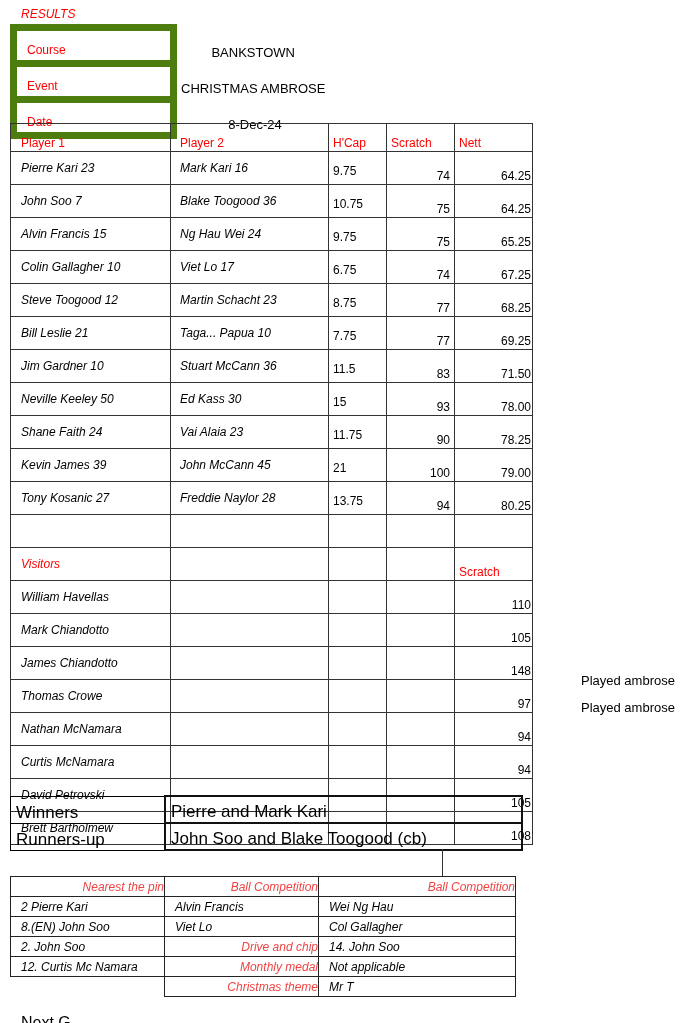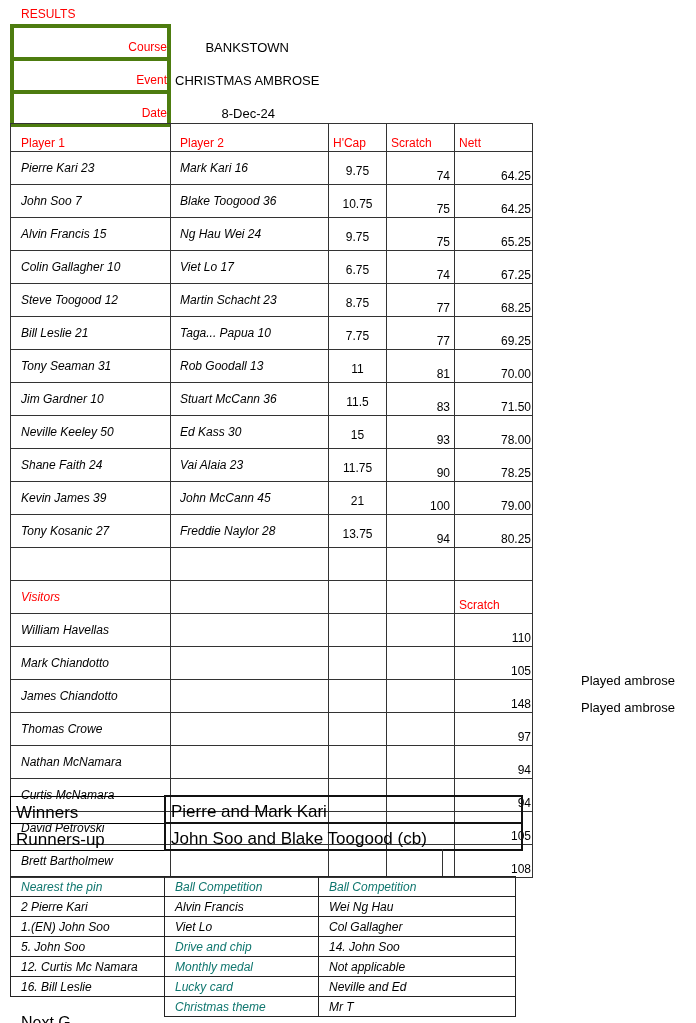--- a/index.html
+++ b/index.html
@@ -1,33 +1,33 @@
 <!DOCTYPE html>
 <html><head>
 <meta charset="utf-8">
 <style>
   html, body { margin:0; padding:0; background:#ffffff; }
   body { width:696px; height:1023px; position:relative; overflow:hidden;
          font-family:"Liberation Sans", sans-serif; color:#000; }
   .abs { position:absolute; }
-  .red { color:#0f766e; }
-
-  
-  .results-title { left:21px; top:7px; font-size:12px; color:#ff0000; }
+  .red { color:#ef4444;text-align:right; }
+
+  
+  .results-title { left:21px; top:7px; font-size:12px; font-style:italic; color:#ff0000; }
   .info-table { position:absolute; left:10px; top:24px; border-collapse:collapse; }
   .info-table td { height:26px; padding:0; font-size:13px; vertical-align:bottom; }
-  .info-table td.lbl { width:143px; border:4px solid #4d7c0f; padding-left:10px; color:#ff0000; font-size:12px; padding-bottom:3px;text-align:right; }
+  .info-table td.lbl { width:143px; border:7px solid #4d7c0f; padding-left:10px; color:#ff0000; font-size:12px; padding-bottom:3px; }
   .info-table td.val { padding-left:4px; padding-bottom:4px;text-align:center; }
 
   
   .main-table { position:absolute; left:10px; top:123px; border-collapse:collapse; }
   .main-table td { border:1px solid #333; height:26px; padding:0 4px; font-size:12px; vertical-align:bottom; }
   .main-table td.c1 { width:145px; padding-left:10px; font-style:italic; vertical-align:middle; }
   .main-table td.c2 { width:144px; padding-left:9px; font-style:italic; vertical-align:middle;margin-left:31px; }
-  .main-table td.c3 { width:49px; text-align:center; padding-bottom:6px; }
+  .main-table td.c3 { width:49px; text-align:left; padding-bottom:6px; }
   .main-table td.c4 { width:59px; text-align:right; padding-bottom:1px; }
   .main-table td.c5 { width:72px; text-align:right; padding-bottom:1px; padding-right:1px; }
   .main-table tr.hdr td { color:#ff0000; vertical-align:bottom; padding-bottom:1px; font-style:normal; text-align:left; }
   .main-table tr.vis-hdr td.c1 { color:#ff0000; }
   .main-table tr.vis-hdr td.c5 { color:#ff0000; text-align:left; }
 
   .side-note { left:581px; font-size:13px; }
 
   
   .win-table { position:absolute; left:10px; top:795px; border-collapse:collapse; }
@@ -111,27 +111,20 @@
     <td class="c5">68.25</td>
   </tr>
   <tr>
     <td class="c1">Bill Leslie  21</td>
     <td class="c2">Taga... Papua  10</td>
     <td class="c3">7.75</td>
     <td class="c4">77</td>
     <td class="c5">69.25</td>
   </tr>
   <tr>
-    <td class="c1">Tony Seaman  31</td>
-    <td class="c2">Rob Goodall  13</td>
-    <td class="c3">11</td>
-    <td class="c4">81</td>
-    <td class="c5">70.00</td>
-  </tr>
-  <tr>
     <td class="c1">Jim Gardner  10</td>
     <td class="c2">Stuart McCann  36</td>
     <td class="c3">11.5</td>
     <td class="c4">83</td>
     <td class="c5">71.50</td>
   </tr>
   <tr>
     <td class="c1">Neville Keeley  50</td>
     <td class="c2">Ed Kass  30</td>
     <td class="c3">15</td>
@@ -255,40 +248,35 @@
     <td class="k1 red">Nearest the pin</td>
     <td class="k2 red">Ball Competition</td>
     <td class="k3 red">Ball Competition</td>
   </tr>
   <tr>
     <td class="k1">2  Pierre Kari</td>
     <td class="k2">Alvin Francis</td>
     <td class="k3">Wei Ng Hau</td>
   </tr>
   <tr>
-    <td class="k1">1.(EN)  John Soo</td>
+    <td class="k1">8.(EN)  John Soo</td>
     <td class="k2">Viet Lo</td>
     <td class="k3">Col Gallagher</td>
   </tr>
   <tr>
-    <td class="k1">5.  John Soo</td>
+    <td class="k1">2.  John Soo</td>
     <td class="k2 red">Drive and chip</td>
     <td class="k3">14.  John Soo</td>
   </tr>
   <tr>
     <td class="k1">12. Curtis Mc Namara</td>
     <td class="k2 red">Monthly medal</td>
     <td class="k3">Not applicable</td>
   </tr>
   <tr>
-    <td class="k1">16.  Bill Leslie</td>
-    <td class="k2 red">Lucky card</td>
-    <td class="k3">Neville and Ed</td>
-  </tr>
-  <tr>
     <td class="k1 noborder"></td>
     <td class="k2 red">Christmas theme</td>
     <td class="k3">Mr T</td>
   </tr>
 </tbody>
   </table>
 
 <div class="abs next-text">Next G</div>
 
 </body></html>

